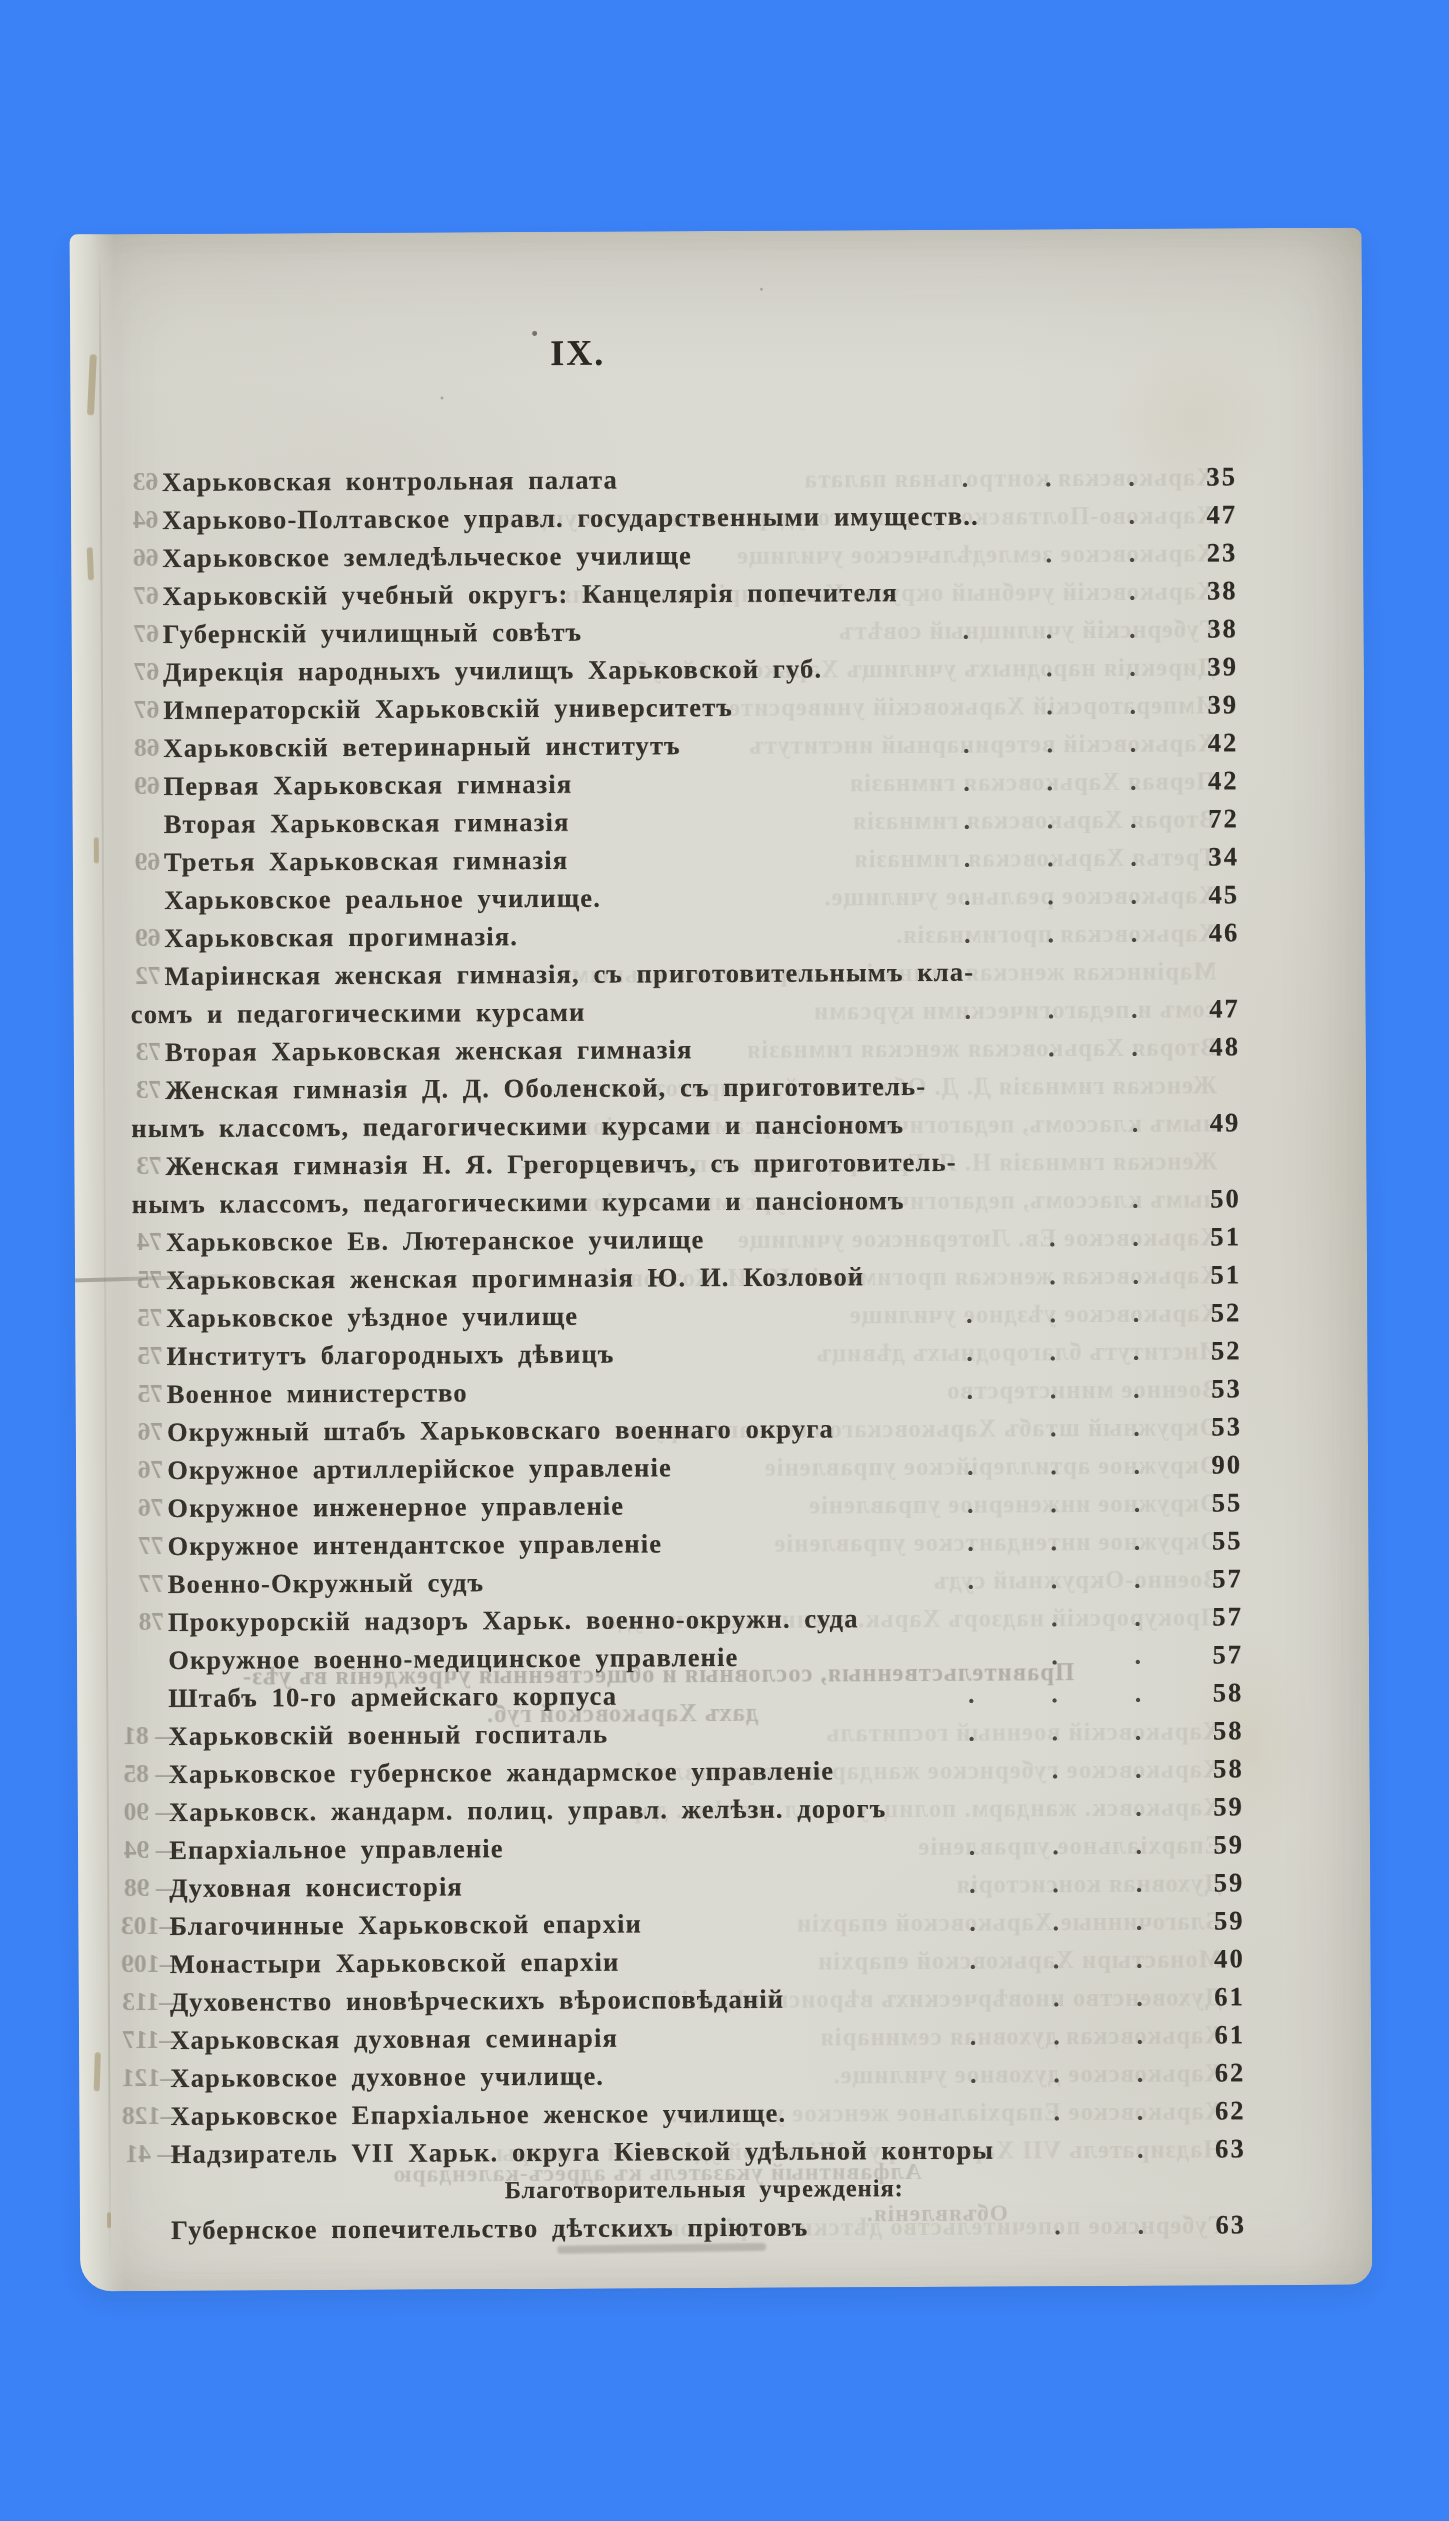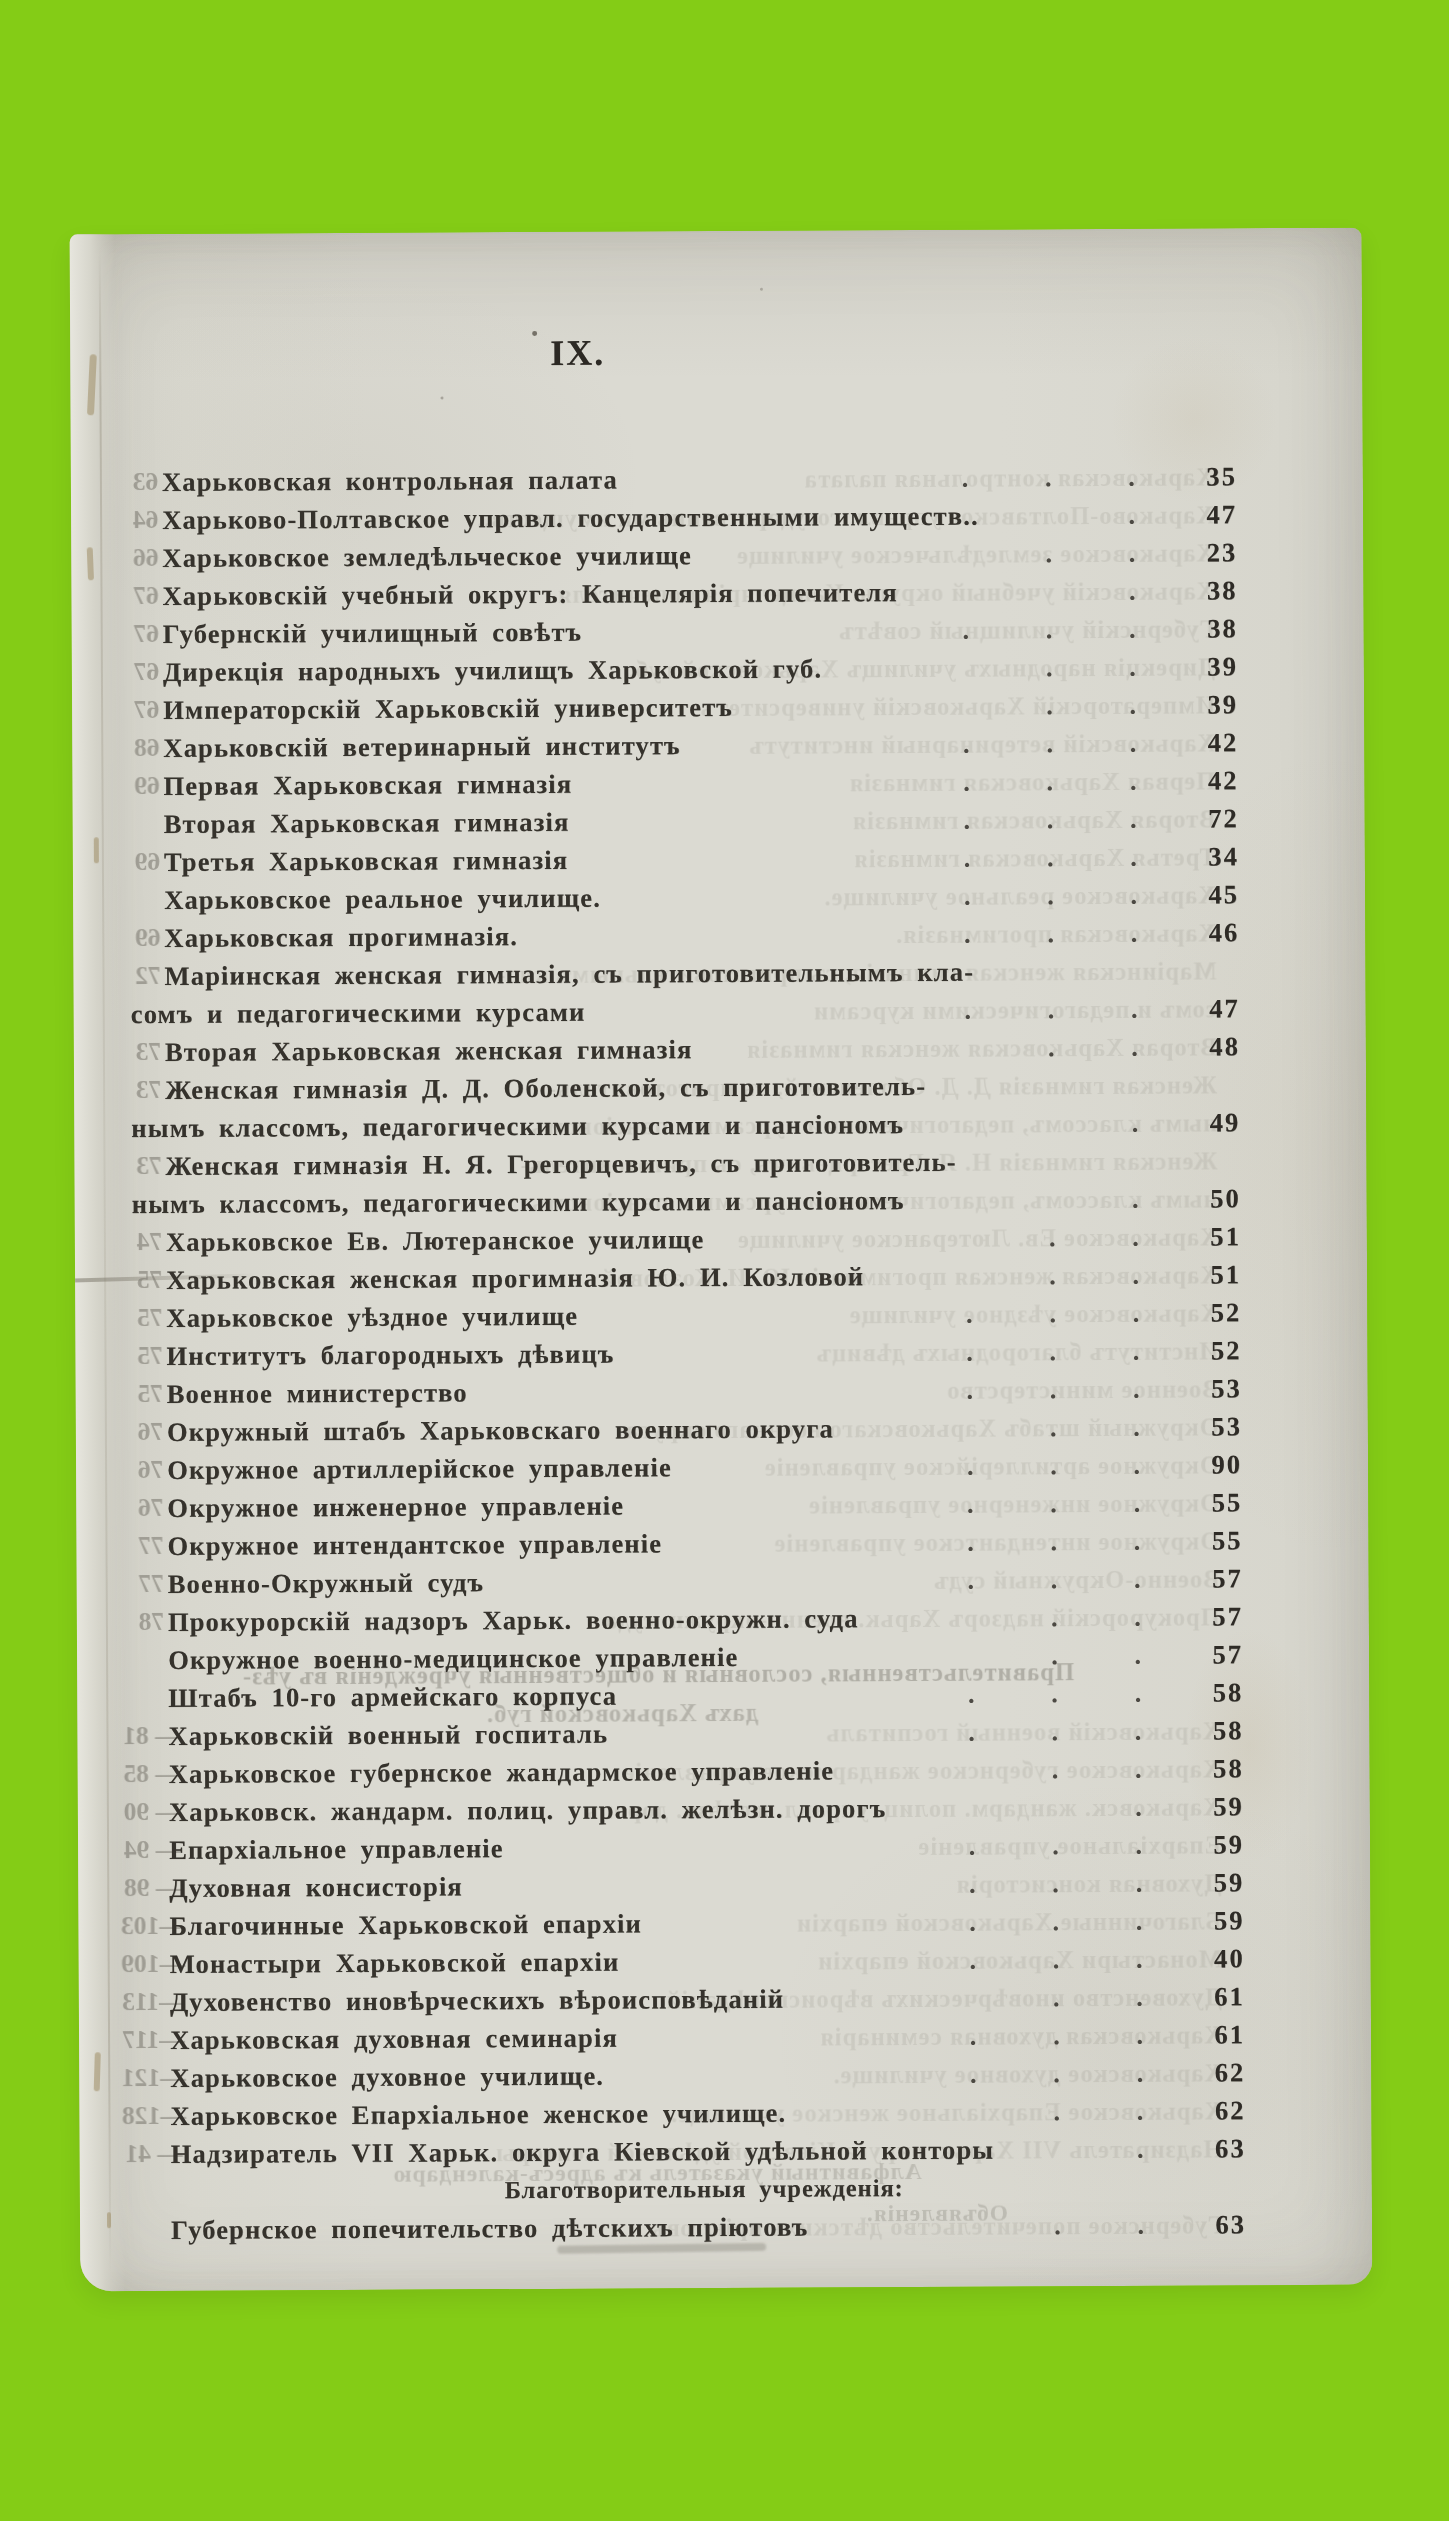--- a/index.html
+++ b/index.html
@@ -1,16 +1,16 @@
 <!DOCTYPE html>
 <html><head>
 <meta charset="utf-8">
 <style>
   html,body{margin:0;padding:0;background:#ffffff;}
-  .photo{position:relative;width:1449px;height:2522px;background:#84cc16;overflow:hidden;
+  .photo{position:relative;width:1449px;height:2522px;background:#3b82f6;overflow:hidden;
          font-family:"Liberation Serif","DejaVu Serif",serif;}
   .page{position:absolute;left:75px;top:231px;width:1292px;height:2057px;
         background:
           radial-gradient(ellipse 414px 296px at 22% 12%, rgba(135,128,108,.07), transparent 70%),
           radial-gradient(ellipse 493px 374px at 80% 88%, rgba(135,128,108,.06), transparent 70%),
           radial-gradient(ellipse 296px 591px at 97% 45%, rgba(150,130,90,.05), transparent 70%),
           linear-gradient(180deg, rgba(120,115,98,.10) 0, rgba(120,115,98,0) 148px),
           linear-gradient(90deg,#c9c8be 0,#d3d2c9 41px,#d8d7ce 113px,#dbdad2 296px,#dbdad2 72%,#d7d6cd 94%,#d0cfc6 100%);
         border-radius:7.9px 9.9px 23.6px 31.5px;
         transform:rotate(-0.3deg);

